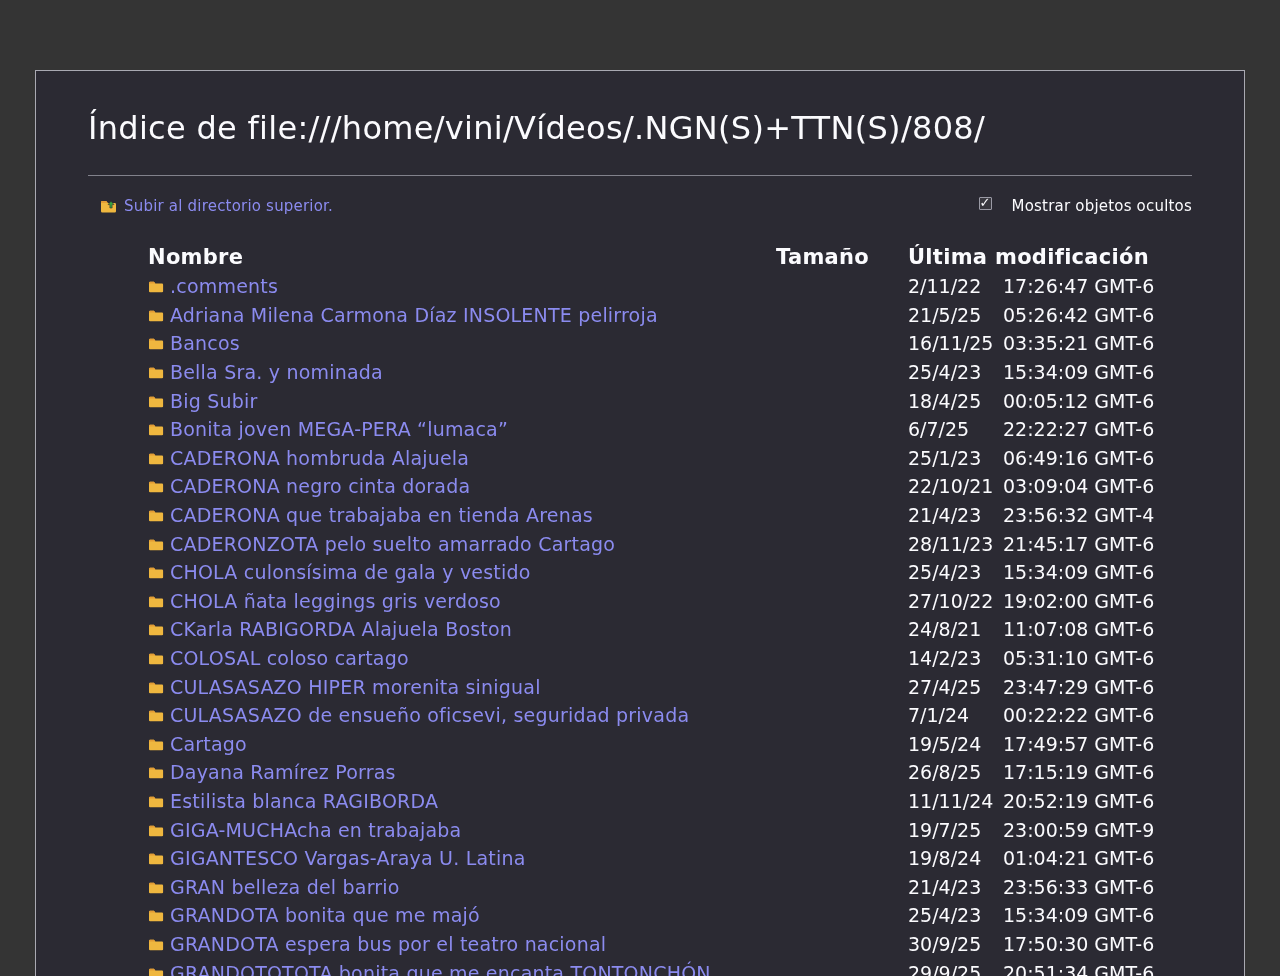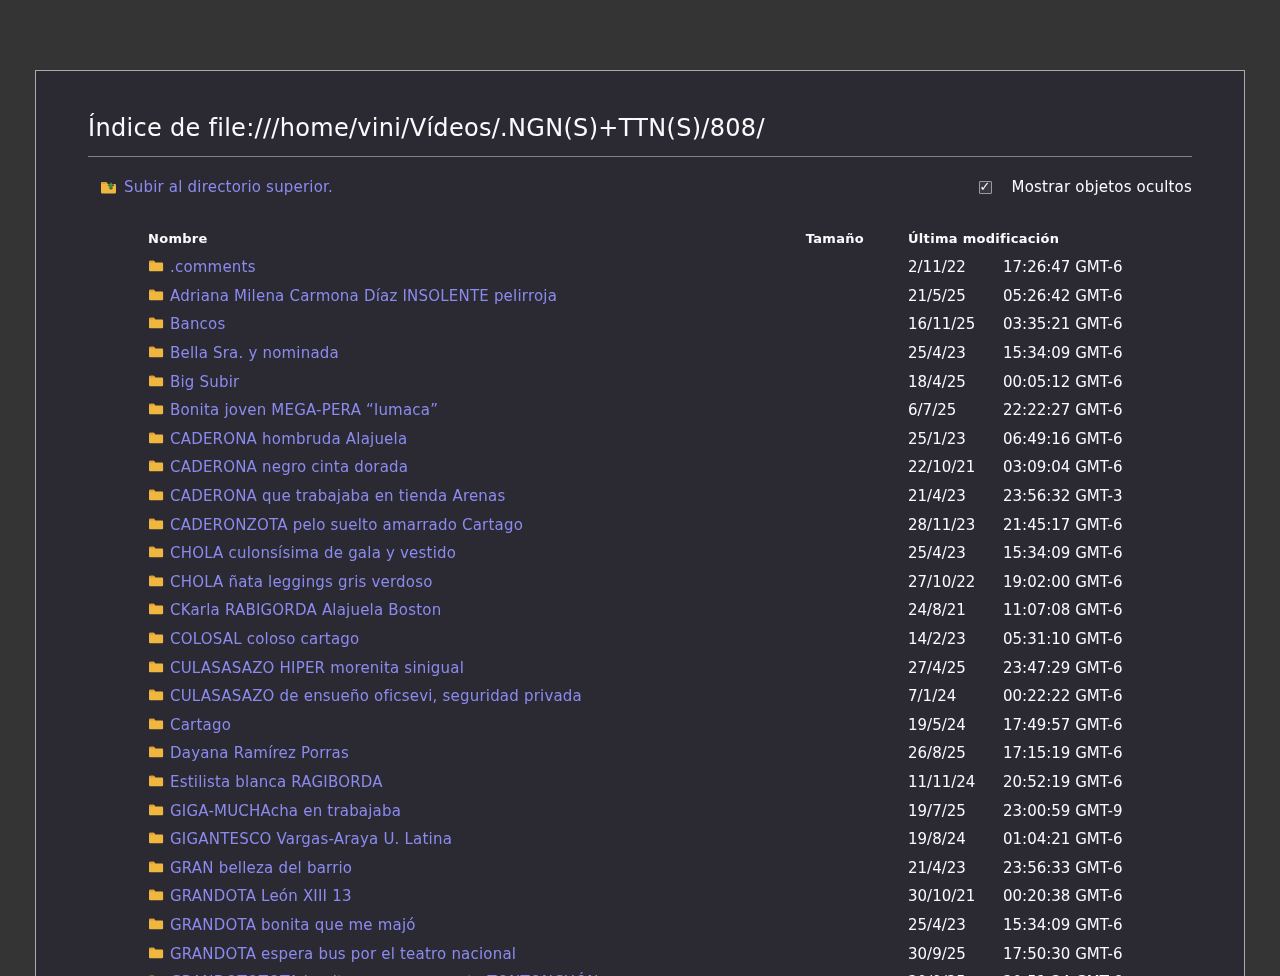--- a/index.html
+++ b/index.html
@@ -22,66 +22,66 @@
     color:var(--text);
   }
   .page{
     position:absolute;left:35px;top:70px;width:1210px;height:940px;
     background:var(--bg-page);
     border:1px solid var(--border-page);
   }
   .content{padding:0 52px;}
   h1.title{
     margin:40px 0 0 0;
-    font-size:24px;font-weight:400;line-height:34px;
+    font-size:32px;font-weight:400;line-height:34px;
     color:var(--text);
-    padding-bottom:11px;
+    padding-bottom:30px;
     border-bottom:1px solid var(--rule);
     letter-spacing:0.3px;
     white-space:nowrap;
   }
   .toolbar{
     margin-top:20px;
     display:flex;justify-content:space-between;align-items:center;
     height:20px;
   }
   .uplink{
     display:flex;align-items:center;gap:7px;
     margin-left:12px;
     color:var(--link);text-decoration:none;
     font-size:15px;letter-spacing:0.2px;
   }
   .uplink .icon-wrap{display:inline-flex;}
   .show-hidden{
-    display:flex;align-items:center;gap:20px;
+    display:flex;gap:20px;
     font-size:15px;color:var(--text);letter-spacing:0.2px;
     cursor:default;
   }
   .checkbox{
     display:inline-block;width:13px;height:13px;
     border:1px solid #9a9aa5;border-radius:1px;
     background:#39383f;position:relative;
   }
   .checkbox.checked::after{
     content:"✓";
     position:absolute;left:0px;top:-3px;
     font-size:13px;font-weight:700;color:var(--text);
   }
   .listing{margin:26px 0 0 60px;}
   .lrow{
     display:grid;
     grid-template-columns:628px 88px 139px 1fr;
     align-items:center;
     height:28.6px;
-    font-size:15px;
+    font-size:19px;
     white-space:nowrap;
   }
   .lrow.lhead{
     height:30px;
-    font-size:13px;font-weight:700;
+    font-size:21px;font-weight:700;
     letter-spacing:0.3px;
   }
   .lhead .c-mod{grid-column:3 / 5;padding-left:44px;}
   .c-size{text-align:right;}
   .c-date{padding-left:44px;}
   .c-time{padding-left:0;}
   .folder-link{
     display:inline-flex;align-items:center;gap:6px;
     color:var(--link);text-decoration:none;
     letter-spacing:0.2px;
@@ -263,21 +263,21 @@
           <svg width="16" height="13" viewBox="0 0 16 13">
             <path d="M1 2.8 a1.1 1.1 0 0 1 1.1 -1.1 h3.8 l1.5 1.9 h6.6 a1.1 1.1 0 0 1 1.1 1.1 v6.5 a1.1 1.1 0 0 1 -1.1 1.1 H2.1 A1.1 1.1 0 0 1 1 11.2 z" fill="#efb73f"></path>
             <path d="M1 2.8 a1.1 1.1 0 0 1 1.1 -1.1 h3.8 l1.5 1.9 H1 z" fill="#e39c35"></path>
           </svg>
         </span>
         <span class="fname">CADERONA que trabajaba en tienda Arenas</span>
       </a>
     </span>
     <span class="c-size"></span>
     <span class="c-date">21/4/23</span>
-    <span class="c-time">23:56:32 GMT-3</span>
+    <span class="c-time">23:56:32 GMT-4</span>
   </div>
 
   <div class="lrow">
     <span class="c-name">
       <a class="folder-link" href="#">
         <span class="folder-ico">
           <svg width="16" height="13" viewBox="0 0 16 13">
             <path d="M1 2.8 a1.1 1.1 0 0 1 1.1 -1.1 h3.8 l1.5 1.9 h6.6 a1.1 1.1 0 0 1 1.1 1.1 v6.5 a1.1 1.1 0 0 1 -1.1 1.1 H2.1 A1.1 1.1 0 0 1 1 11.2 z" fill="#efb73f"></path>
             <path d="M1 2.8 a1.1 1.1 0 0 1 1.1 -1.1 h3.8 l1.5 1.9 H1 z" fill="#e39c35"></path>
           </svg>
@@ -487,36 +487,20 @@
           </svg>
         </span>
         <span class="fname">GRAN belleza del barrio</span>
       </a>
     </span>
     <span class="c-size"></span>
     <span class="c-date">21/4/23</span>
     <span class="c-time">23:56:33 GMT-6</span>
   </div>
 
-  <div class="lrow">
-    <span class="c-name">
-      <a class="folder-link" href="#">
-        <span class="folder-ico">
-          <svg width="16" height="13" viewBox="0 0 16 13">
-            <path d="M1 2.8 a1.1 1.1 0 0 1 1.1 -1.1 h3.8 l1.5 1.9 h6.6 a1.1 1.1 0 0 1 1.1 1.1 v6.5 a1.1 1.1 0 0 1 -1.1 1.1 H2.1 A1.1 1.1 0 0 1 1 11.2 z" fill="#efb73f"></path>
-            <path d="M1 2.8 a1.1 1.1 0 0 1 1.1 -1.1 h3.8 l1.5 1.9 H1 z" fill="#e39c35"></path>
-          </svg>
-        </span>
-        <span class="fname">GRANDOTA León XIII 13</span>
-      </a>
-    </span>
-    <span class="c-size"></span>
-    <span class="c-date">30/10/21</span>
-    <span class="c-time">00:20:38 GMT-6</span>
-  </div>
 
   <div class="lrow">
     <span class="c-name">
       <a class="folder-link" href="#">
         <span class="folder-ico">
           <svg width="16" height="13" viewBox="0 0 16 13">
             <path d="M1 2.8 a1.1 1.1 0 0 1 1.1 -1.1 h3.8 l1.5 1.9 h6.6 a1.1 1.1 0 0 1 1.1 1.1 v6.5 a1.1 1.1 0 0 1 -1.1 1.1 H2.1 A1.1 1.1 0 0 1 1 11.2 z" fill="#efb73f"></path>
             <path d="M1 2.8 a1.1 1.1 0 0 1 1.1 -1.1 h3.8 l1.5 1.9 H1 z" fill="#e39c35"></path>
           </svg>
         </span>

